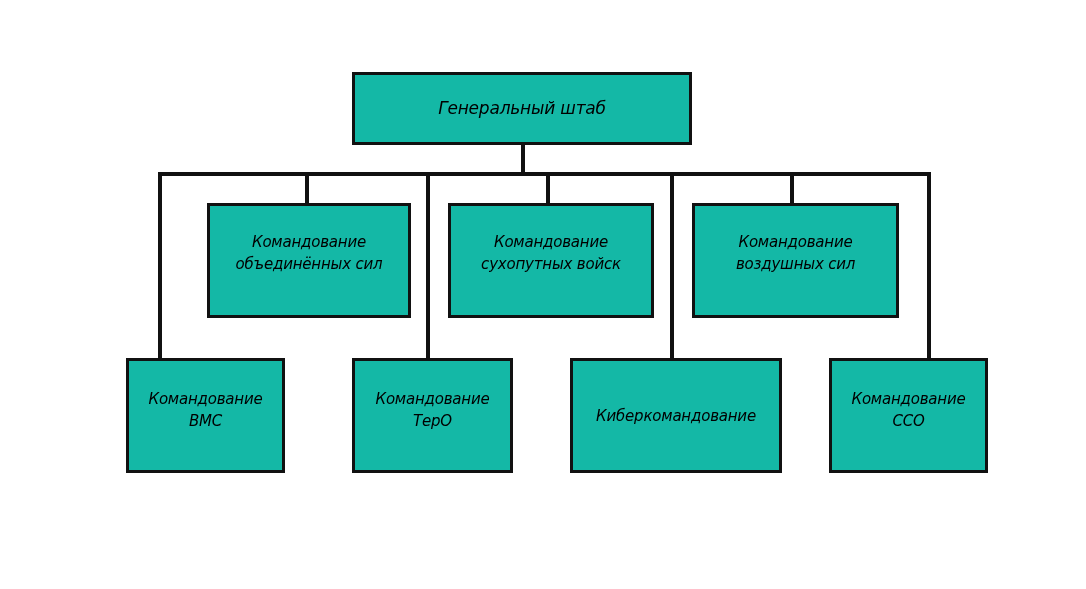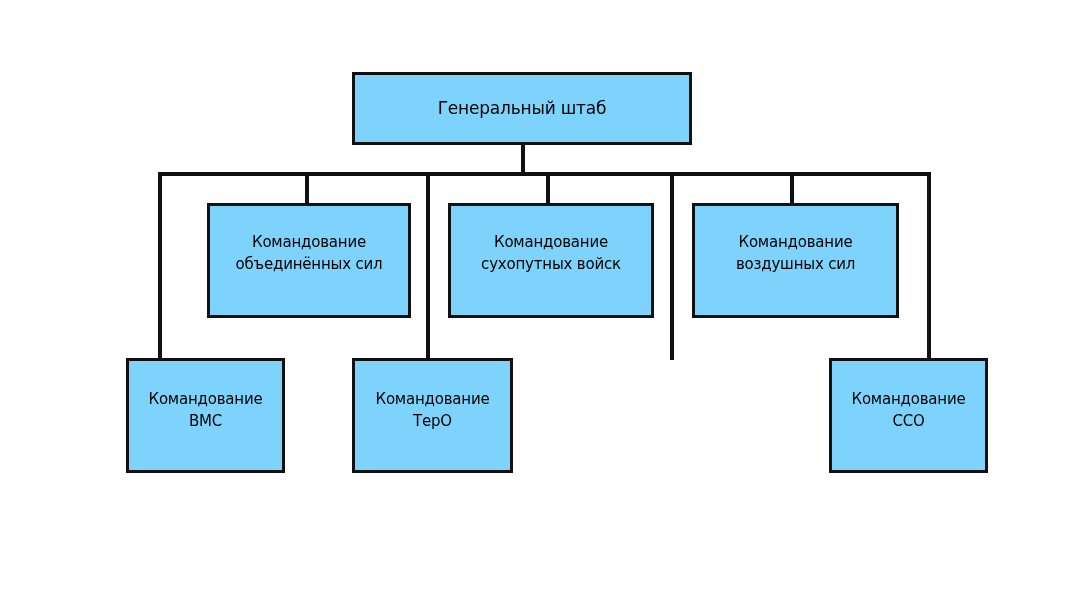--- a/index.html
+++ b/index.html
@@ -11,28 +11,29 @@
     position: relative;
     width: 1086px;
     height: 589px;
     background: #ffffff;
     overflow: hidden;
     font-family: "DejaVu Sans", sans-serif;
   }
   .node {
     position: absolute;
     box-sizing: border-box;
-    background: #7dd3fc;
+    background: #14b8a6;
     border: 3px solid #111111;
     display: flex;
     justify-content: center;
     color: #000000;
     text-align: center;
     line-height: 1.45;
     z-index: 2;
+    font-style: italic;
   }
   .node .label {
     display: block;
     white-space: pre-line;
     letter-spacing: -0.2px;
   }
   .node.root {
     align-items: center;
     font-size: 17px;
   }
@@ -100,19 +101,22 @@
   <div class="node level3" style="left:126px; top:358px; width:159px; height:115px;">
     <span class="label">Командование
 ВМС</span>
   </div>
 
   <div class="node level3" style="left:352px; top:358px; width:161px; height:115px;">
     <span class="label">Командование
 ТерО</span>
   </div>
 
+  <div class="node level3 single" style="left:570px; top:358px; width:212px; height:115px;">
+    <span class="label">Киберкомандование</span>
+  </div>
 
   <div class="node level3" style="left:829px; top:358px; width:159px; height:115px;">
     <span class="label">Командование
 ССО</span>
   </div>
 
 </div>
 
 </body></html>

